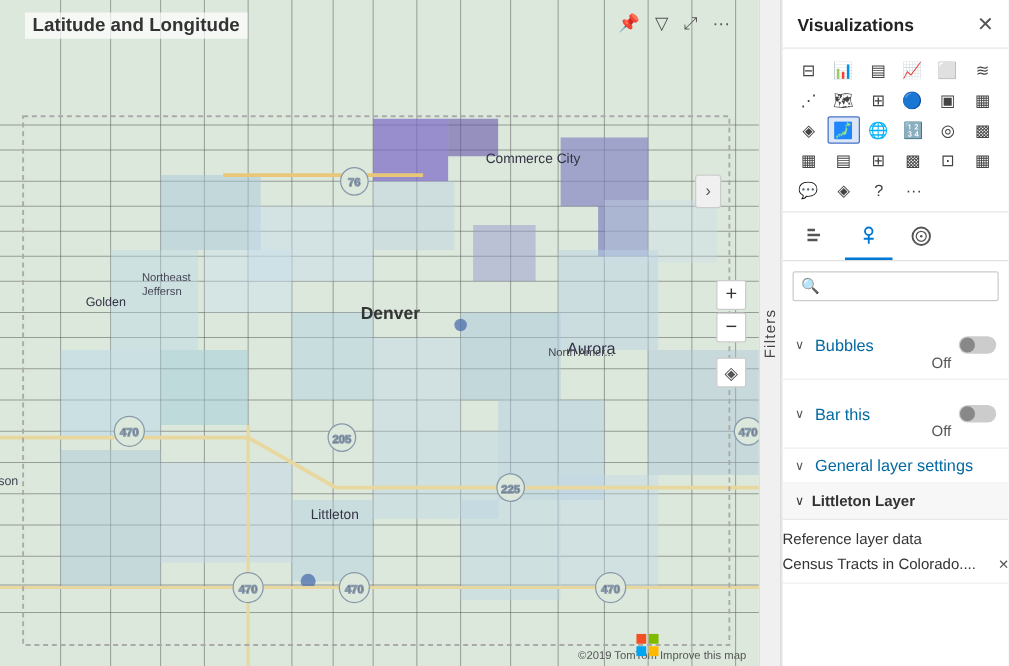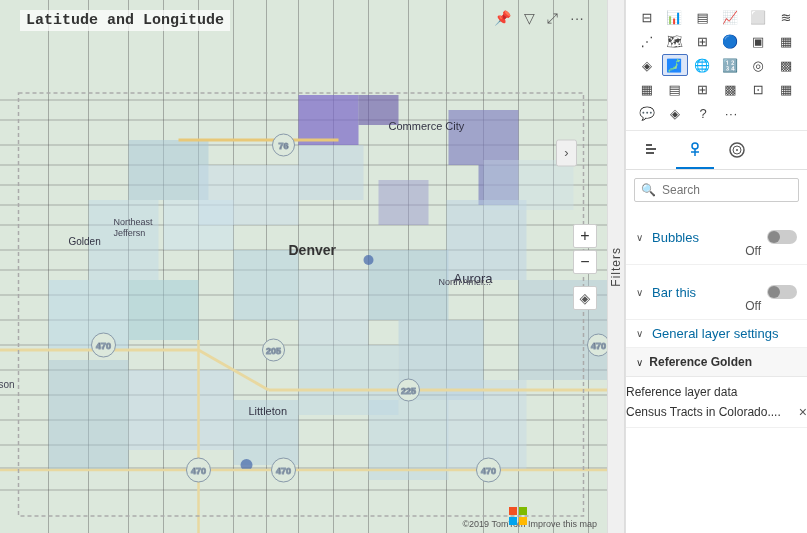--- a/index.html
+++ b/index.html
@@ -24,21 +24,20 @@
     .map-title {
       position: absolute;
       top: 10px;
       left: 20px;
       font-size: 15px;
       font-weight: 600;
       color: #333;
       z-index: 10;
       background: rgba(255,255,255,0.7);
       padding: 2px 6px;
-      font-family: Liberation Mono, monospace;
     }
 
     .map-toolbar {
       position: absolute;
       top: 8px;
       right: 20px;
       display: flex;
       gap: 6px;
       z-index: 10;
     }
@@ -513,20 +512,24 @@
     </svg>
   </div>
 </div>
 
 <div class="filters-tab">
   <span class="filters-tab-label">Filters</span>
 </div>
 
 <div class="viz-panel">
 
+  <div class="viz-header">
+    <span class="viz-header-title">Visualizations</span>
+    <span class="viz-header-close">✕</span>
+  </div>
 
   <div class="viz-icons-section">
     <div class="viz-icons-row">
       <button class="viz-icon-btn">⊟</button>
       <button class="viz-icon-btn">📊</button>
       <button class="viz-icon-btn">▤</button>
       <button class="viz-icon-btn">📈</button>
       <button class="viz-icon-btn">⬜</button>
       <button class="viz-icon-btn">≋</button>
     </div>
@@ -581,21 +584,20 @@
       <svg width="18" height="18" viewBox="0 0 18 18">
           <ellipse cx="9" cy="9" rx="7" ry="7" fill="none" stroke="#555" stroke-width="1.5"></ellipse>
           <ellipse cx="9" cy="9" rx="4" ry="4" fill="none" stroke="#555" stroke-width="1"></ellipse>
           <circle cx="9" cy="9" r="1" fill="#555"></circle>
         </svg>
     </div>
   </div>
 
   <div class="viz-search">
     <span class="viz-search-icon">🔍</span>
-    <input class="viz-search-input" type="text" placeholder="Search" style="">
   </div>
 
   <div class="viz-settings">
 
     <div class="settings-item">
       <span class="settings-chevron">∨</span>
       <span class="settings-label">Bubbles</span>
       <span class="settings-value">Off</span>
       <div class="toggle-switch">
         <div class="toggle-track off">
@@ -615,21 +617,21 @@
       </div>
     </div>
 
     <div class="settings-item">
       <span class="settings-chevron">∨</span>
       <span class="settings-label">General layer settings</span>
     </div>
 
     <div class="section-header">
       <span class="section-chevron">∨</span>
-      <span class="section-label">Reference Golden</span>
+      <span class="section-label">Littleton Layer</span>
     </div>
 
     <div class="ref-layer-content">
       <div class="ref-layer-label">Reference layer data</div>
       <div class="ref-layer-value">
         <span class="ref-layer-text">Census Tracts in Colorado....</span>
         <span class="ref-layer-close">×</span>
       </div>
     </div>
 

